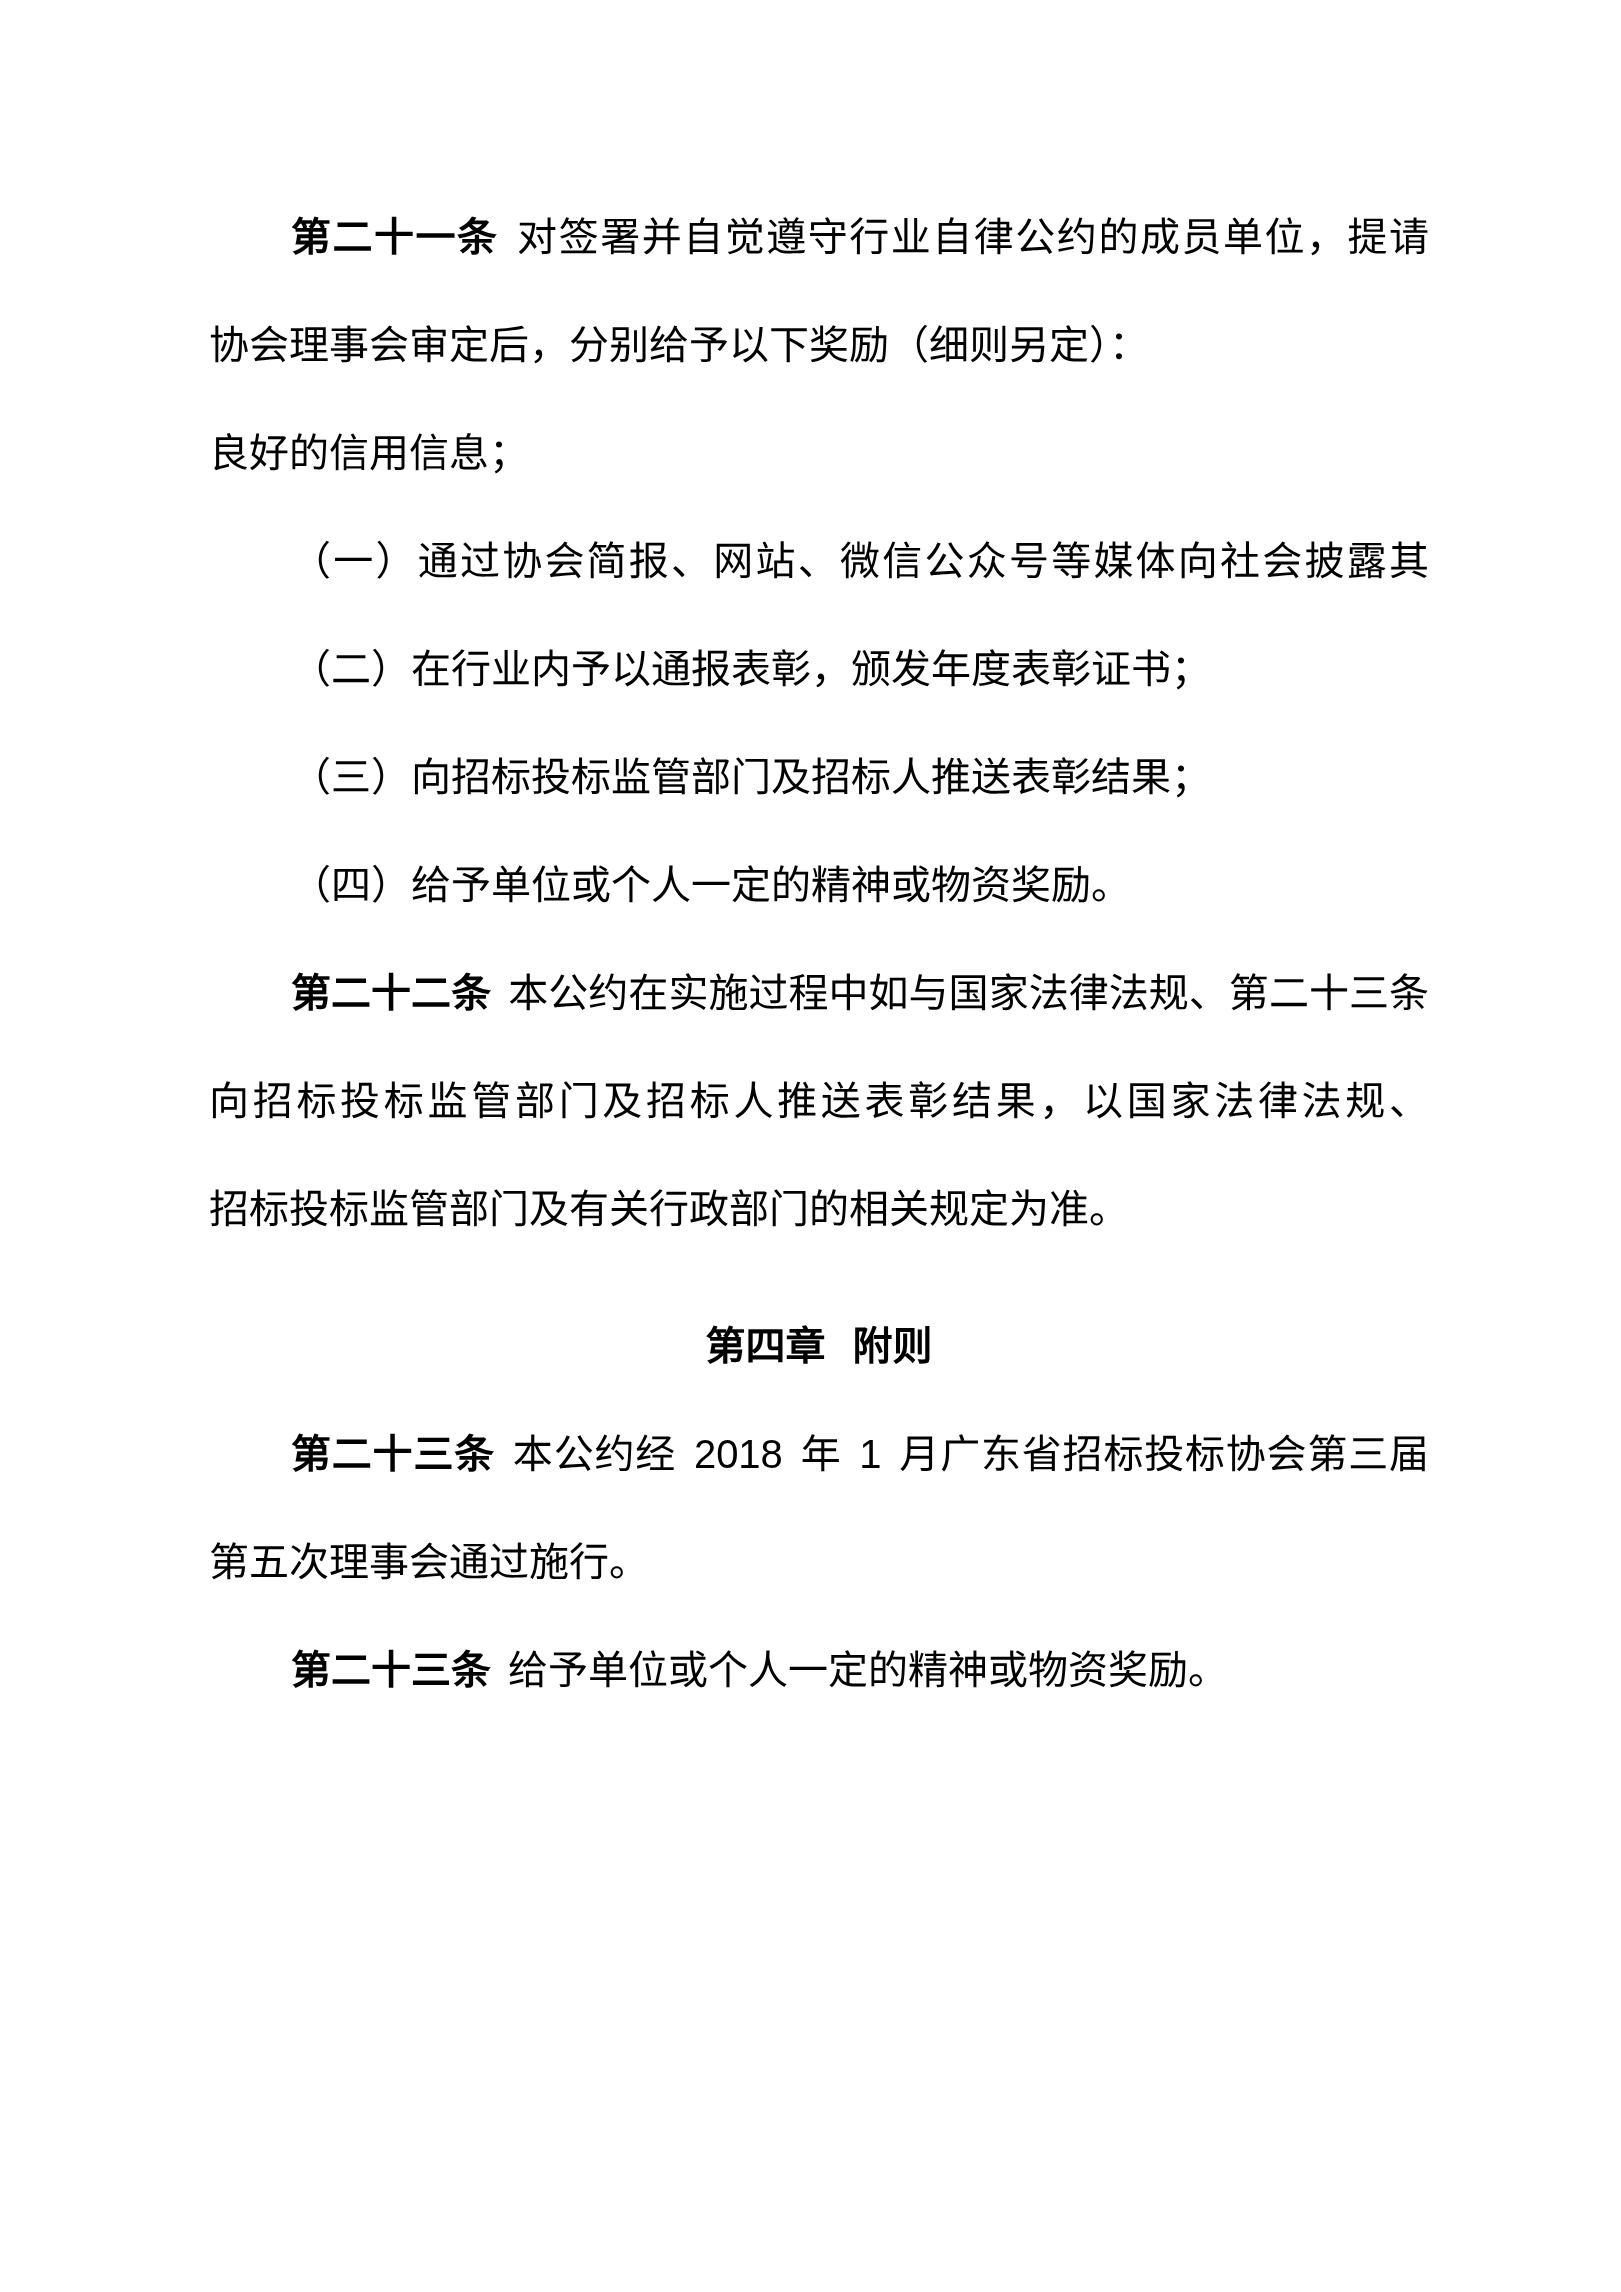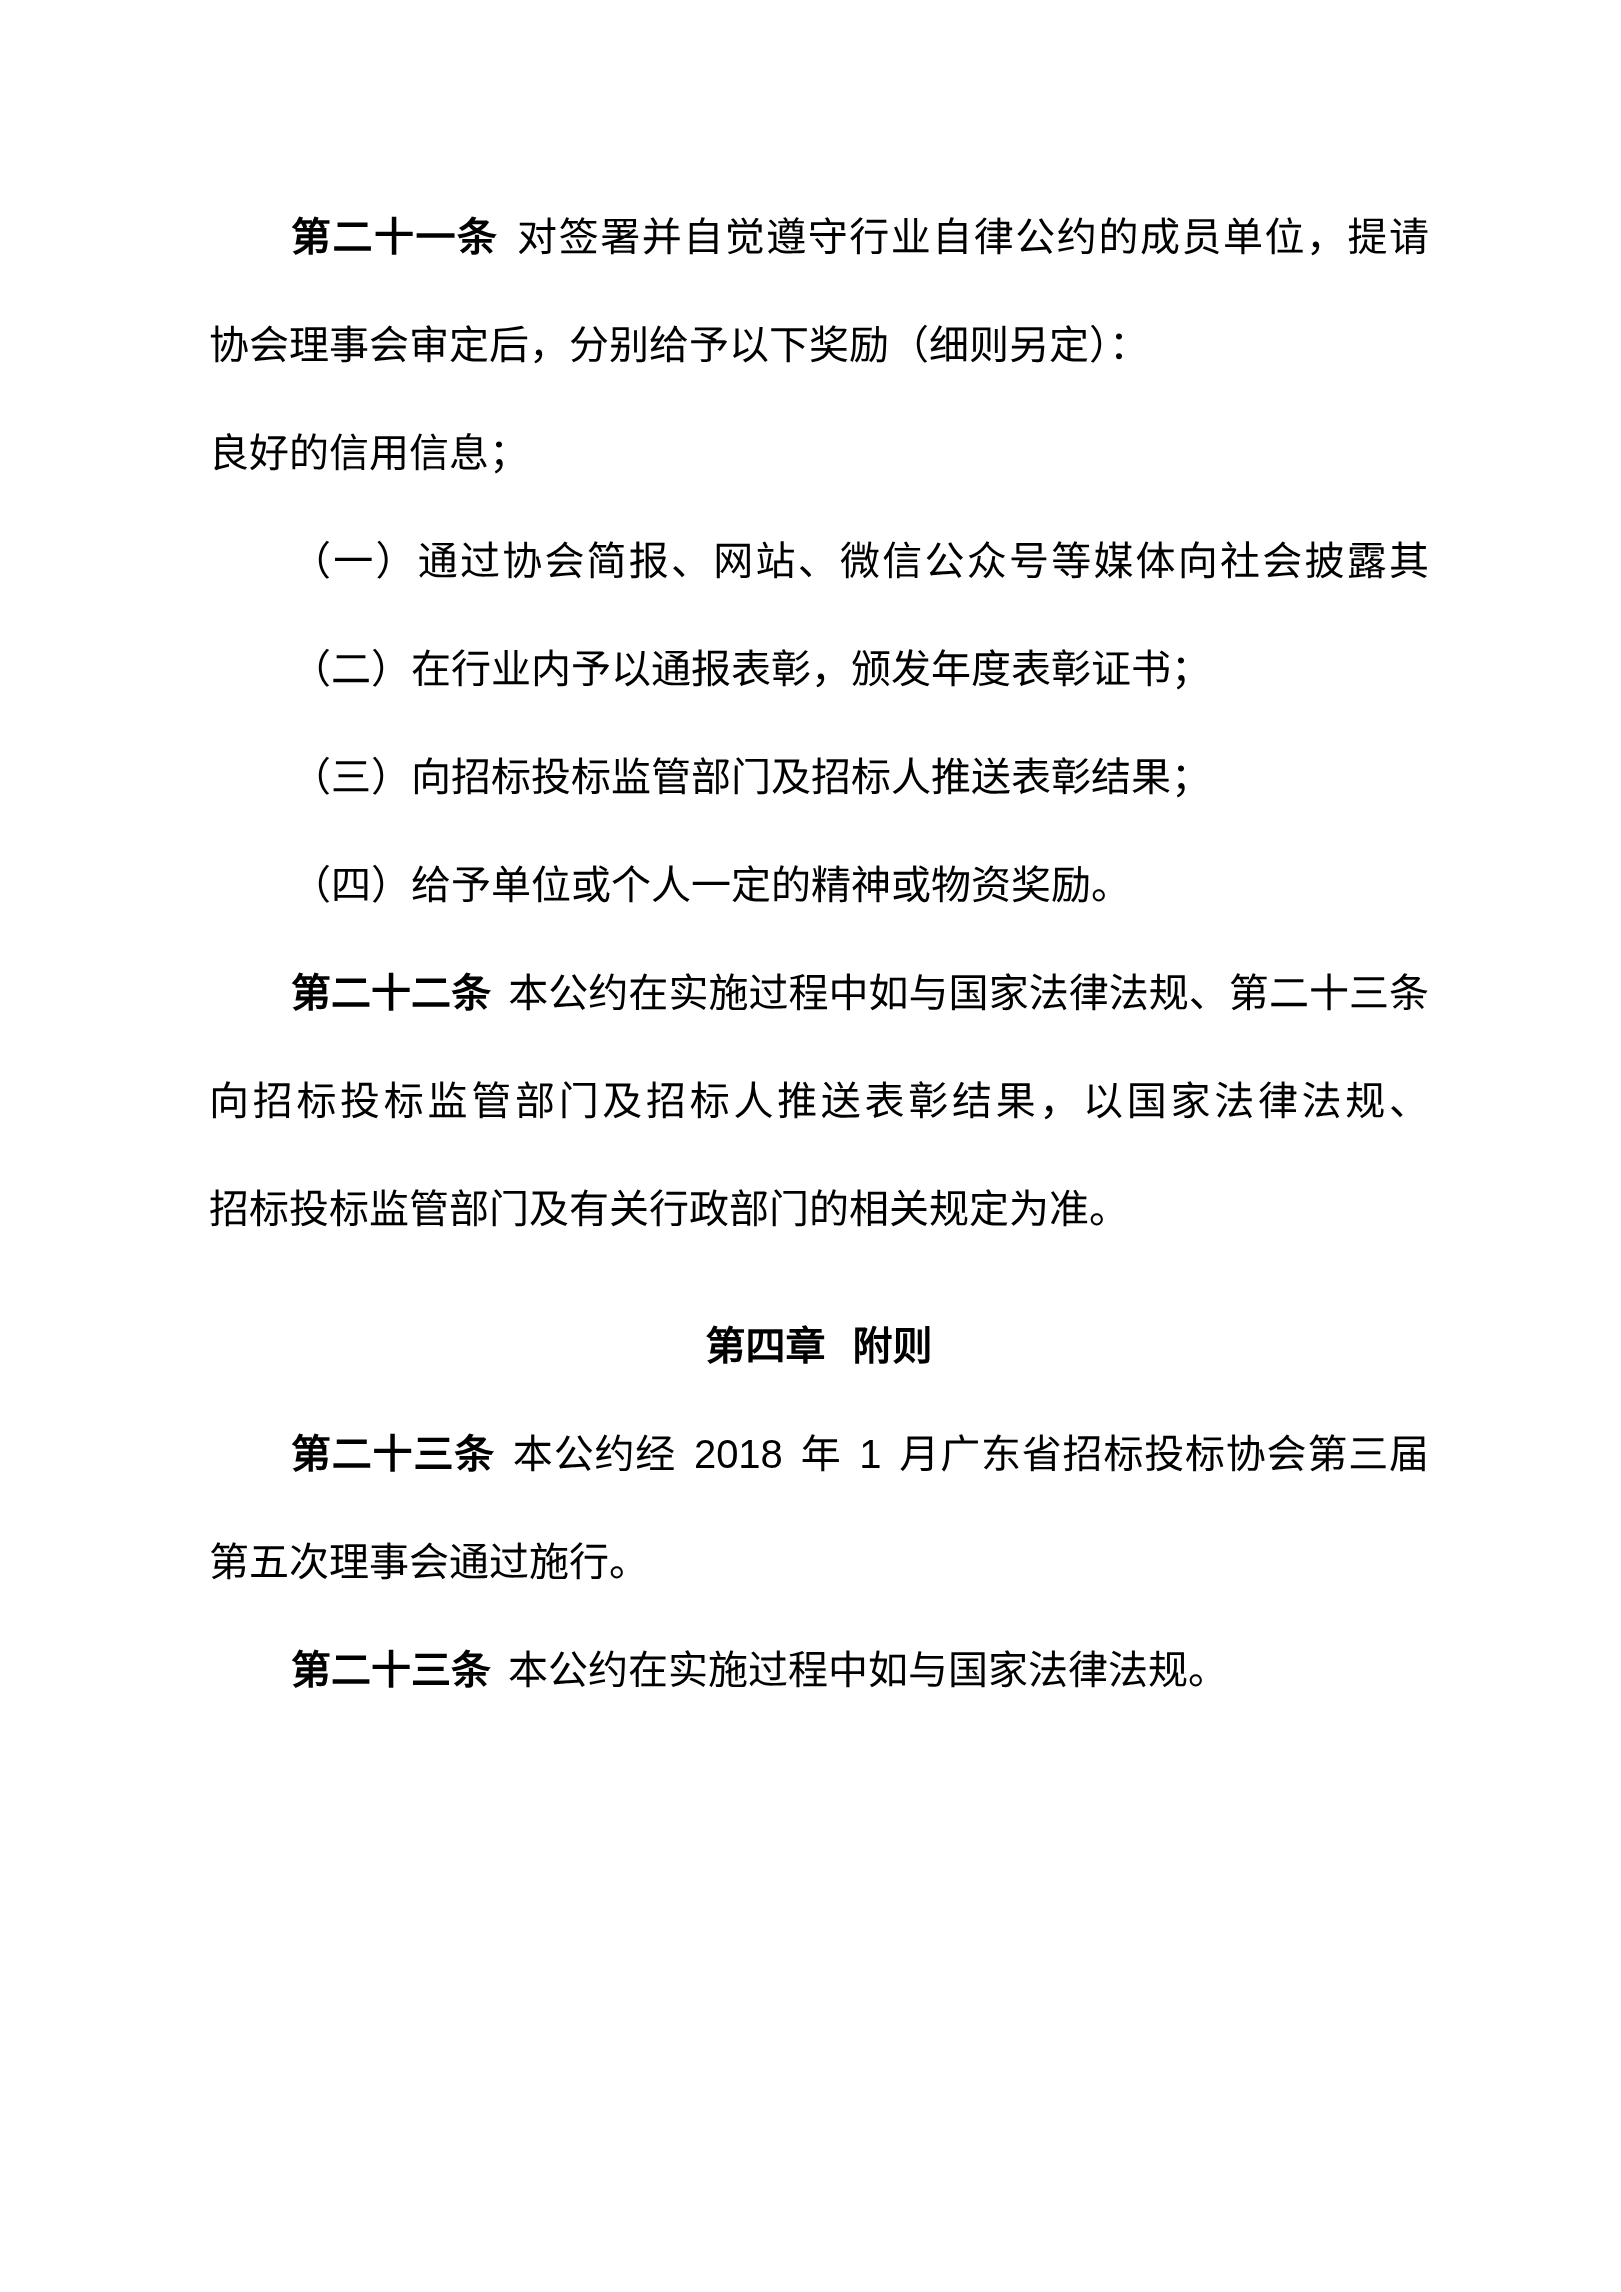--- a/index.html
+++ b/index.html
@@ -70,19 +70,19 @@
       <div class="line indent full"><span>（一）通过协会简报、网站、微信公众号等媒体向社会披露其</span></div>
       <div class="line indent"><span>（二）在行业内予以通报表彰，颁发年度表彰证书；</span></div>
       <div class="line indent"><span>（三）向招标投标监管部门及招标人推送表彰结果；</span></div>
       <div class="line indent"><span>（四）给予单位或个人一定的精神或物资奖励。</span></div>
       <div class="line indent full"><span class="b">第二十二条</span><span> 本公约在实施过程中如与国家法律法规、第二十三条</span></div>
       <div class="line full"><span>向招标投标监管部门及招标人推送表彰结果，以国家法律法规、</span></div>
       <div class="line"><span>招标投标监管部门及有关行政部门的相关规定为准。</span></div>
       <div class="line heading"><span class="b">第四章 附则</span></div>
       <div class="line indent full"><span class="b">第二十三条</span><span> 本公约经 2018 年 1 月广东省招标投标协会第三届</span></div>
       <div class="line"><span>第五次理事会通过施行。</span></div>
-      <div class="line indent"><span class="b">第二十三条</span><span> 本公约在实施过程中如与国家法律法规。</span></div>
+      <div class="line indent"><span class="b">第二十三条</span><span> 给予单位或个人一定的精神或物资奖励。</span></div>
     </div>
   <div class="page-footer">
     <span class="page-number">6</span>
   </div>
 </div>
 
 
 </body></html>

